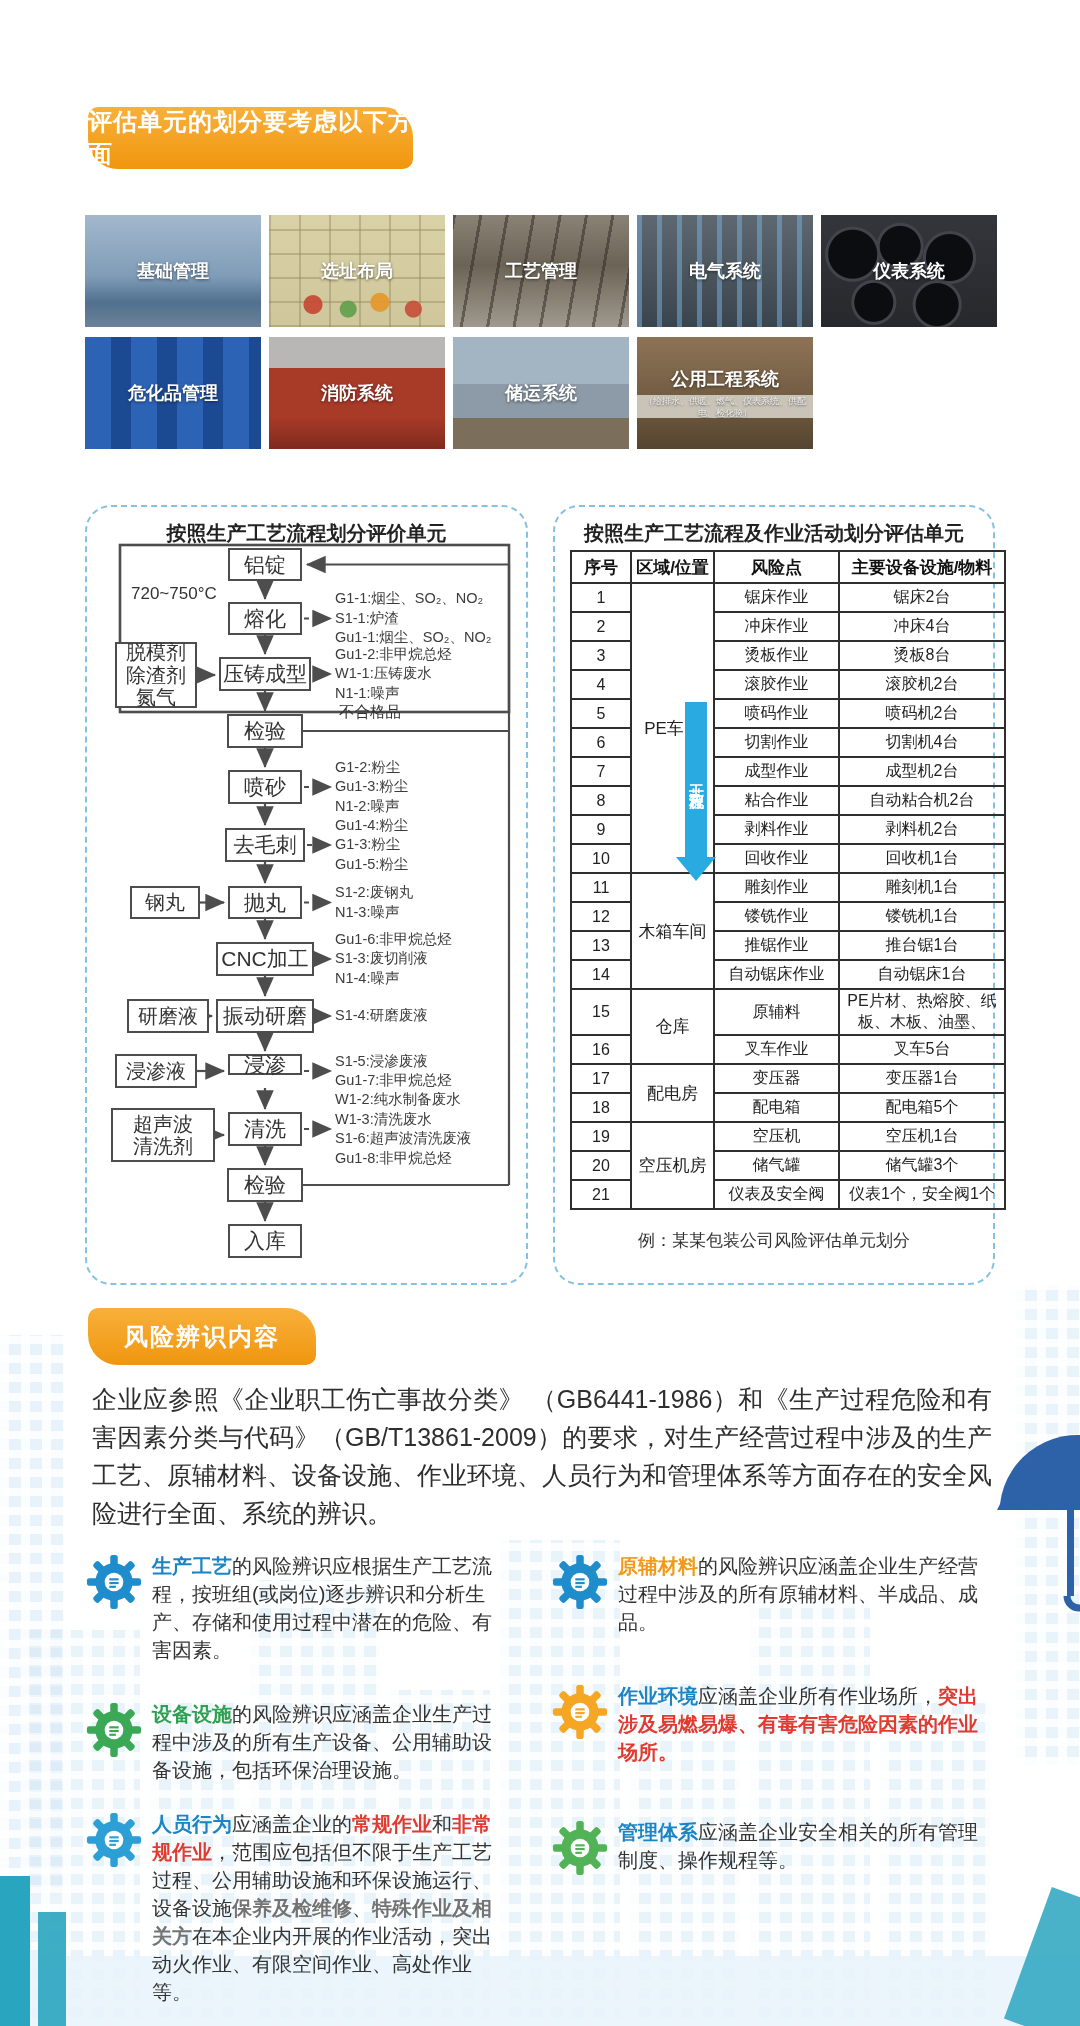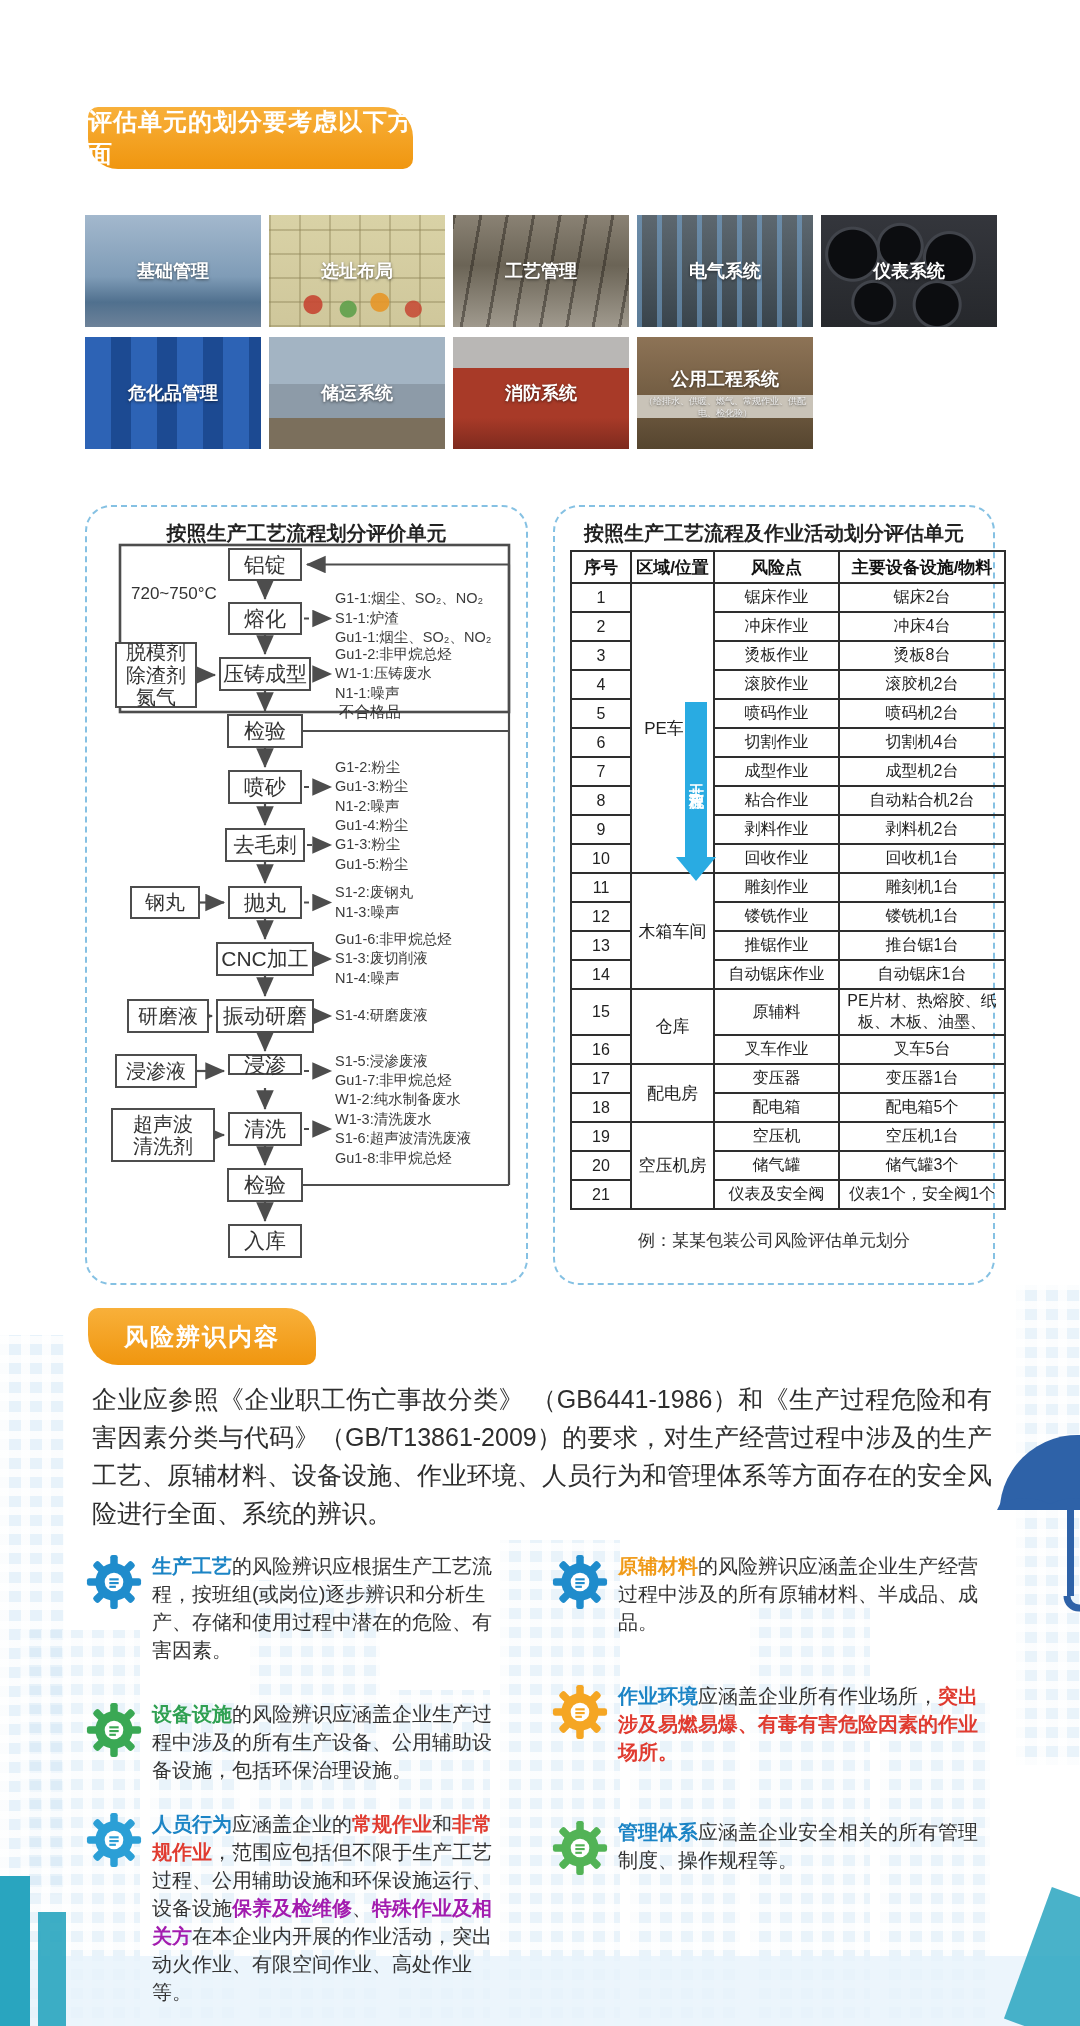--- a/index.html
+++ b/index.html
@@ -97,21 +97,21 @@
   .gear-col-left .gear-item:nth-child(1){margin-bottom:36px;}
   .gear-col-left .gear-item:nth-child(2){margin-bottom:26px;}
   .gear-col-right .gear-item:nth-child(1){margin-bottom:46px;}
   .gear-col-right .gear-item:nth-child(2){margin-bottom:52px;}
   .gear-item svg{flex:0 0 56px;margin-top:2px;}
   .gear-text{font-size:20px;line-height:28px;color:#333;}
   .kw-blue{color:#1b84c5;font-weight:bold;}
   .kw-green{color:#2fa052;font-weight:bold;}
   .kw-orange{color:#f09a18;font-weight:bold;}
   .seg-red{color:#e03b30;font-weight:bold;}
-  .seg-blue{color:#a21caf;font-weight:bold;}
+  .seg-blue{color:#737373;font-weight:bold;}
   
   .umbrella{position:absolute;left:995px;top:1418px;z-index:1;}
 </style>
 </head>
 <body>
 
 <div class="page">
 
   <div class="decor">
     <div class="bldg" style="left:0;top:1335px;width:64px;height:560px;opacity:.55;"></div>
@@ -155,29 +155,29 @@
       </div>
       <div class="ph tone-electric">
         <div class="ph-label">电气系统</div>
       </div>
       <div class="ph tone-gauges">
         <div class="ph-label">仪表系统</div>
       </div>
       <div class="ph tone-drums">
         <div class="ph-label">危化品管理</div>
       </div>
+      <div class="ph tone-fire">
+        <div class="ph-label">消防系统</div>
+      </div>
       <div class="ph tone-tanks">
         <div class="ph-label">储运系统</div>
       </div>
-      <div class="ph tone-fire">
-        <div class="ph-label">消防系统</div>
-      </div>
       <div class="ph tone-pipes">
         <div class="ph-label">公用工程系统</div>
-        <div class="ph-sub">（给排水、供暖、燃气、常规作业、供配电、检化验）</div>
+        <div class="ph-sub">（给排水、供暖、燃气、仪表系统、供配电、检化验）</div>
       </div>
     </div>
 
   <div class="panel panel-flow">
     <div class="panel-title">按照生产工艺流程划分评价单元</div>
     <div class="flow-canvas">
         <svg class="flow-svg" width="443" height="780">
 <defs>
             <marker id="ah" markerWidth="11" markerHeight="10" refX="8.5" refY="4" orient="auto">
               <path d="M0,0 L9,4 L0,8 Z" fill="#4d4d4d"></path>

